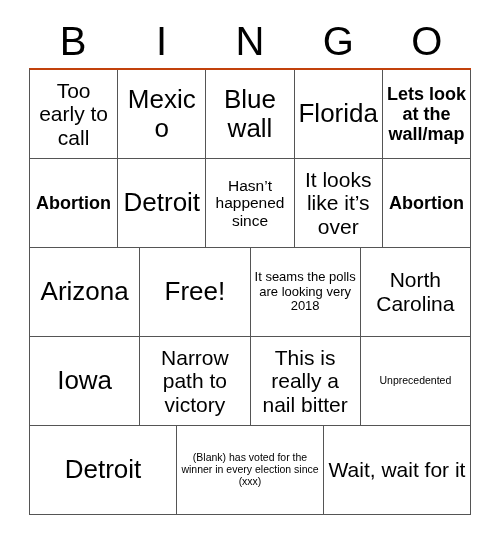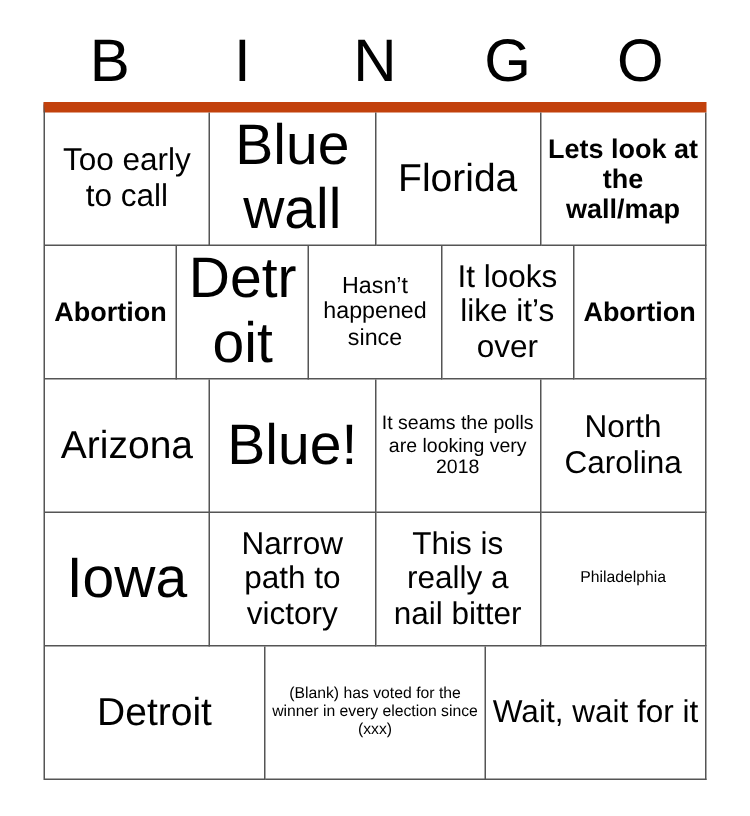--- a/index.html
+++ b/index.html
@@ -30,21 +30,21 @@
     flex: 1 1 0;
     text-align: center;
     font-size: 40px;
     line-height: 40px;
     font-weight: 400;
     letter-spacing: 0px;
     color: #000000;
   }
   #grid {
     width: 442px;
-    border-top: 7px solid #c2410c;
+    border-top: 2px solid #c2410c;
     border-left: 1px solid #555555;
     box-sizing: border-box;
   }
   .grid-row {
     display: flex;
     width: 100%;
   }
   .cell {
     flex: 1 1 0;
     width: 20%;
@@ -59,21 +59,21 @@
     padding: 1px 3px;
     overflow: hidden;
   }
   .cell-text {
     display: block;
     width: 100%;
     line-height: 1.12;
     word-wrap: break-word;
   }
   
-  .fs-xxl .cell-text { font-size: 38px; }
+  .fs-xxl .cell-text { font-size: 26px; }
   .fs-xl  .cell-text { font-size: 26px; }
   .fs-l   .cell-text { font-size: 21px; }
   .fs-m   .cell-text { font-size: 18px; font-weight: bold; }
   .fs-s   .cell-text { font-size: 15.5px; }
   .fs-xs  .cell-text { font-size: 13px; }
   .fs-xxs .cell-text { font-size: 10.5px; }
 </style>
 </head>
 <body>
 
@@ -85,20 +85,23 @@
     <div class="header-letter">N</div>
     <div class="header-letter">G</div>
     <div class="header-letter">O</div>
   </div>
 
   <div id="grid">
 
     <div class="grid-row">
       <div class="cell fs-l">
           <span class="cell-text">Too early to call</span>
+        </div>
+      <div class="cell fs-xl">
+          <span class="cell-text">Mexico</span>
         </div>
       <div class="cell fs-xxl">
           <span class="cell-text">Blue wall</span>
         </div>
       <div class="cell fs-xl">
           <span class="cell-text">Florida</span>
         </div>
       <div class="cell fs-m">
           <span class="cell-text">Lets look at the wall/map</span>
         </div>
@@ -120,42 +123,42 @@
       <div class="cell fs-m">
           <span class="cell-text">Abortion</span>
         </div>
     </div>
 
     <div class="grid-row">
       <div class="cell fs-xl">
           <span class="cell-text">Arizona</span>
         </div>
       <div class="cell fs-xxl">
-          <span class="cell-text">Blue!</span>
+          <span class="cell-text">Free!</span>
         </div>
       <div class="cell fs-xs">
           <span class="cell-text">It seams the polls are looking very 2018</span>
         </div>
       <div class="cell fs-l">
           <span class="cell-text">North Carolina</span>
         </div>
     </div>
 
     <div class="grid-row">
       <div class="cell fs-xxl">
           <span class="cell-text">Iowa</span>
         </div>
       <div class="cell fs-l">
           <span class="cell-text">Narrow path to victory</span>
         </div>
       <div class="cell fs-l">
           <span class="cell-text">This is really a nail bitter</span>
         </div>
       <div class="cell fs-xxs">
-          <span class="cell-text">Philadelphia</span>
+          <span class="cell-text">Unprecedented</span>
         </div>
     </div>
 
     <div class="grid-row">
       <div class="cell fs-xl">
           <span class="cell-text">Detroit</span>
         </div>
       <div class="cell fs-xxs">
           <span class="cell-text">(Blank) has voted for the winner in every election since (xxx)</span>
         </div>

